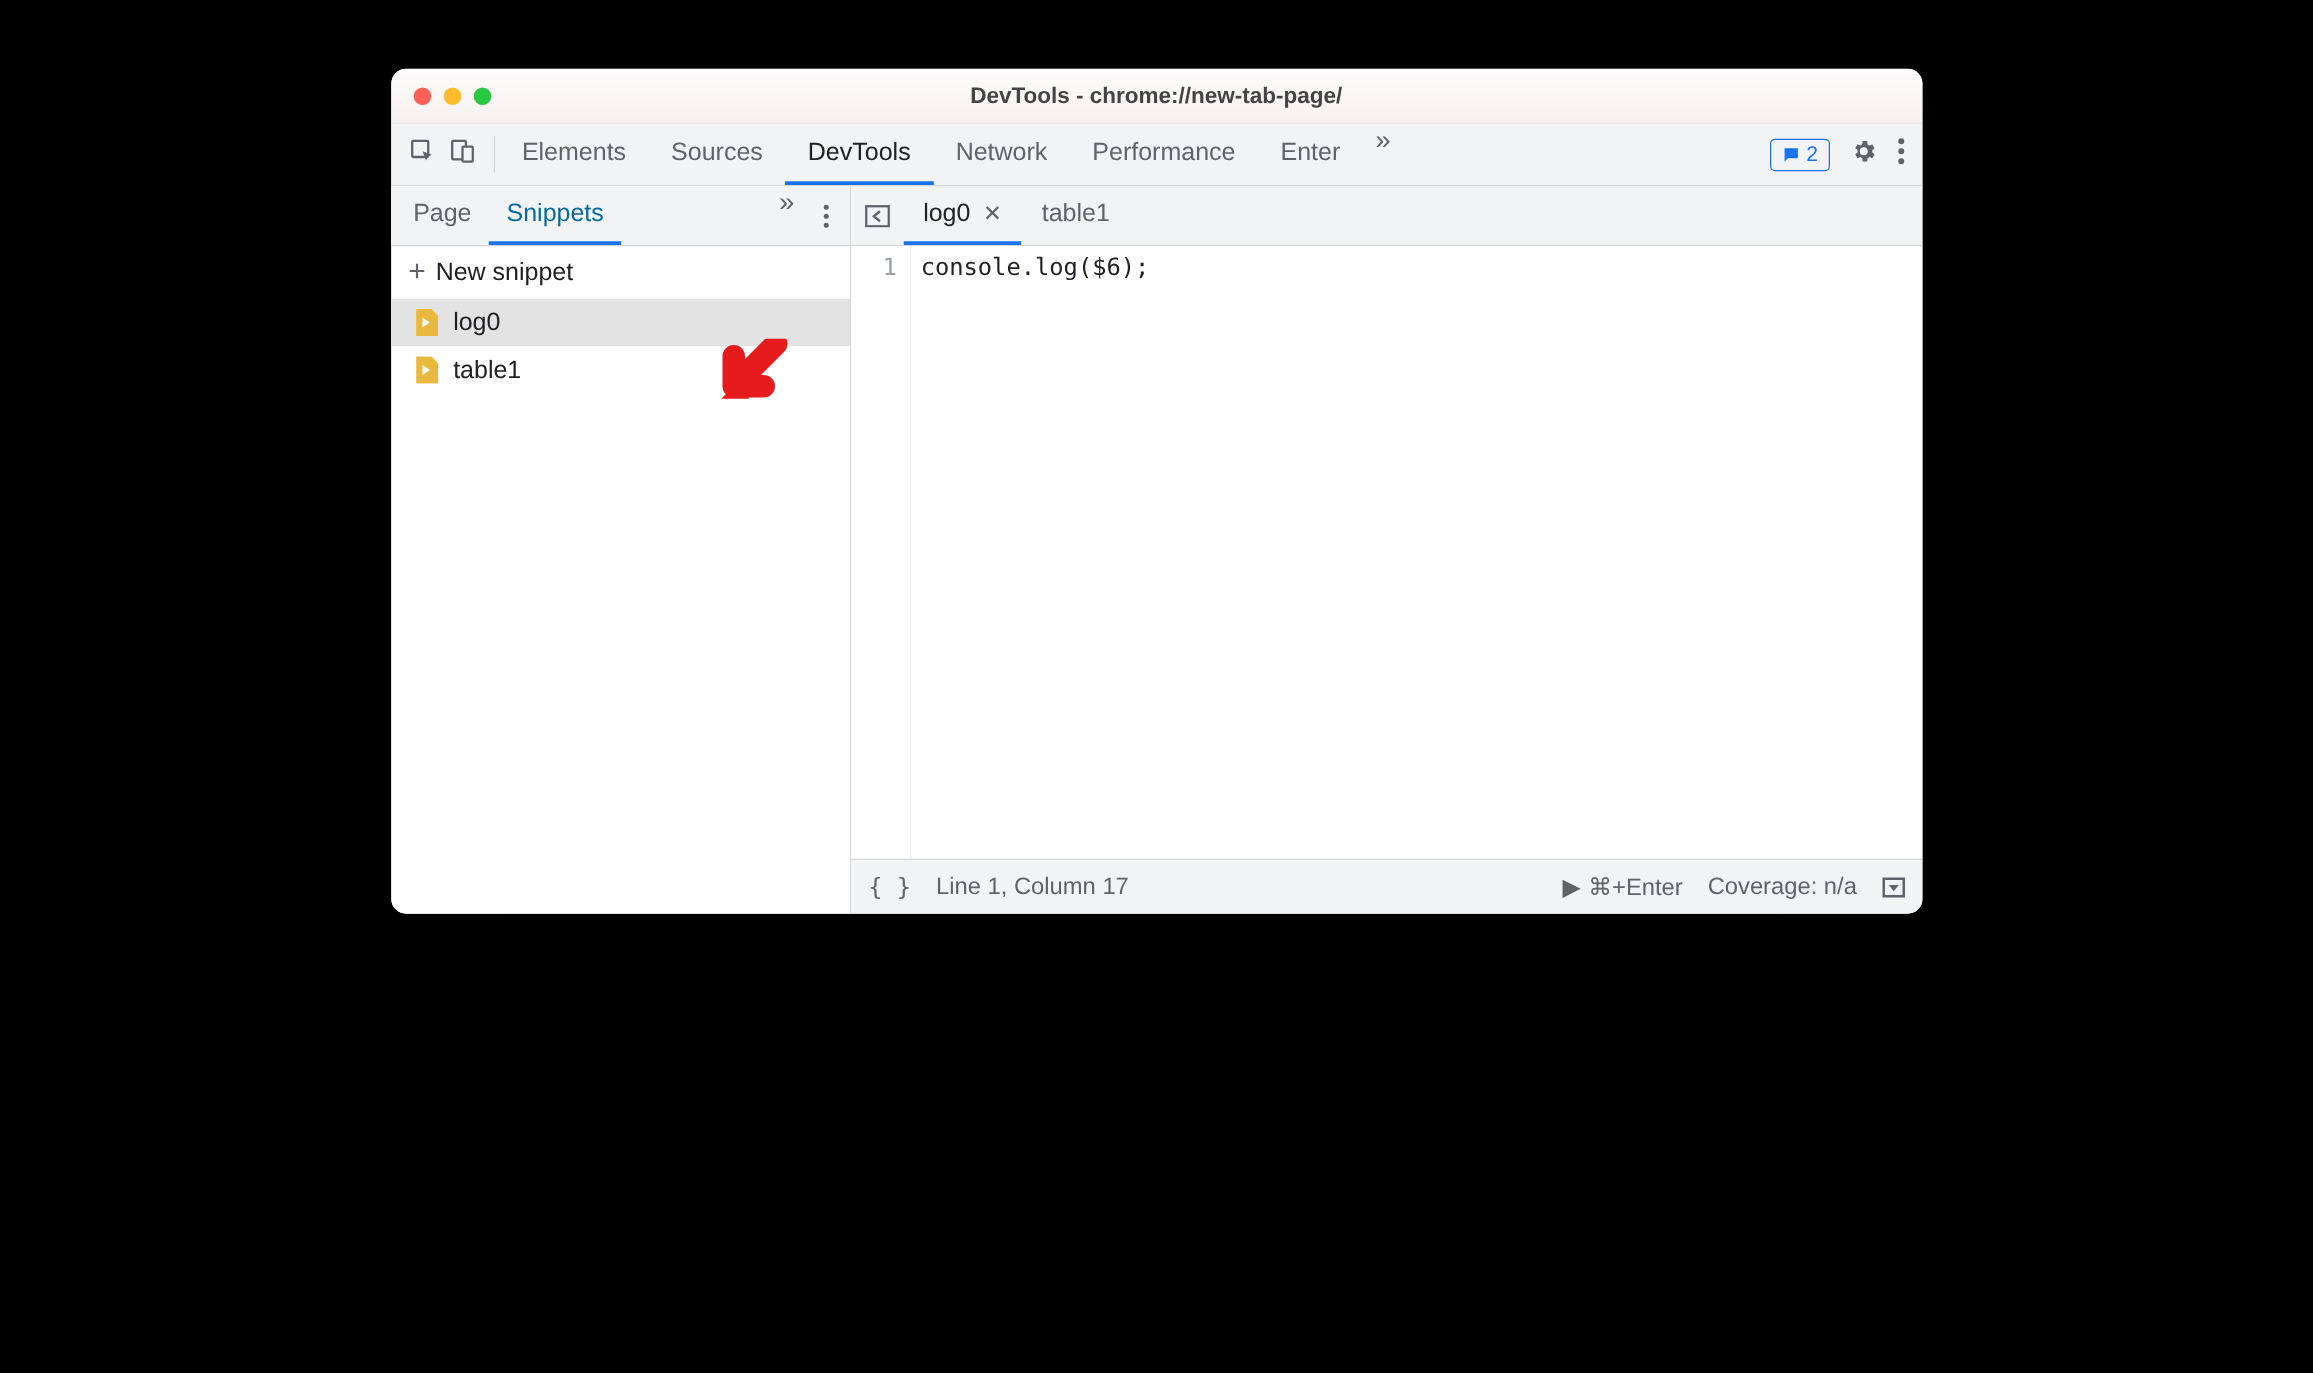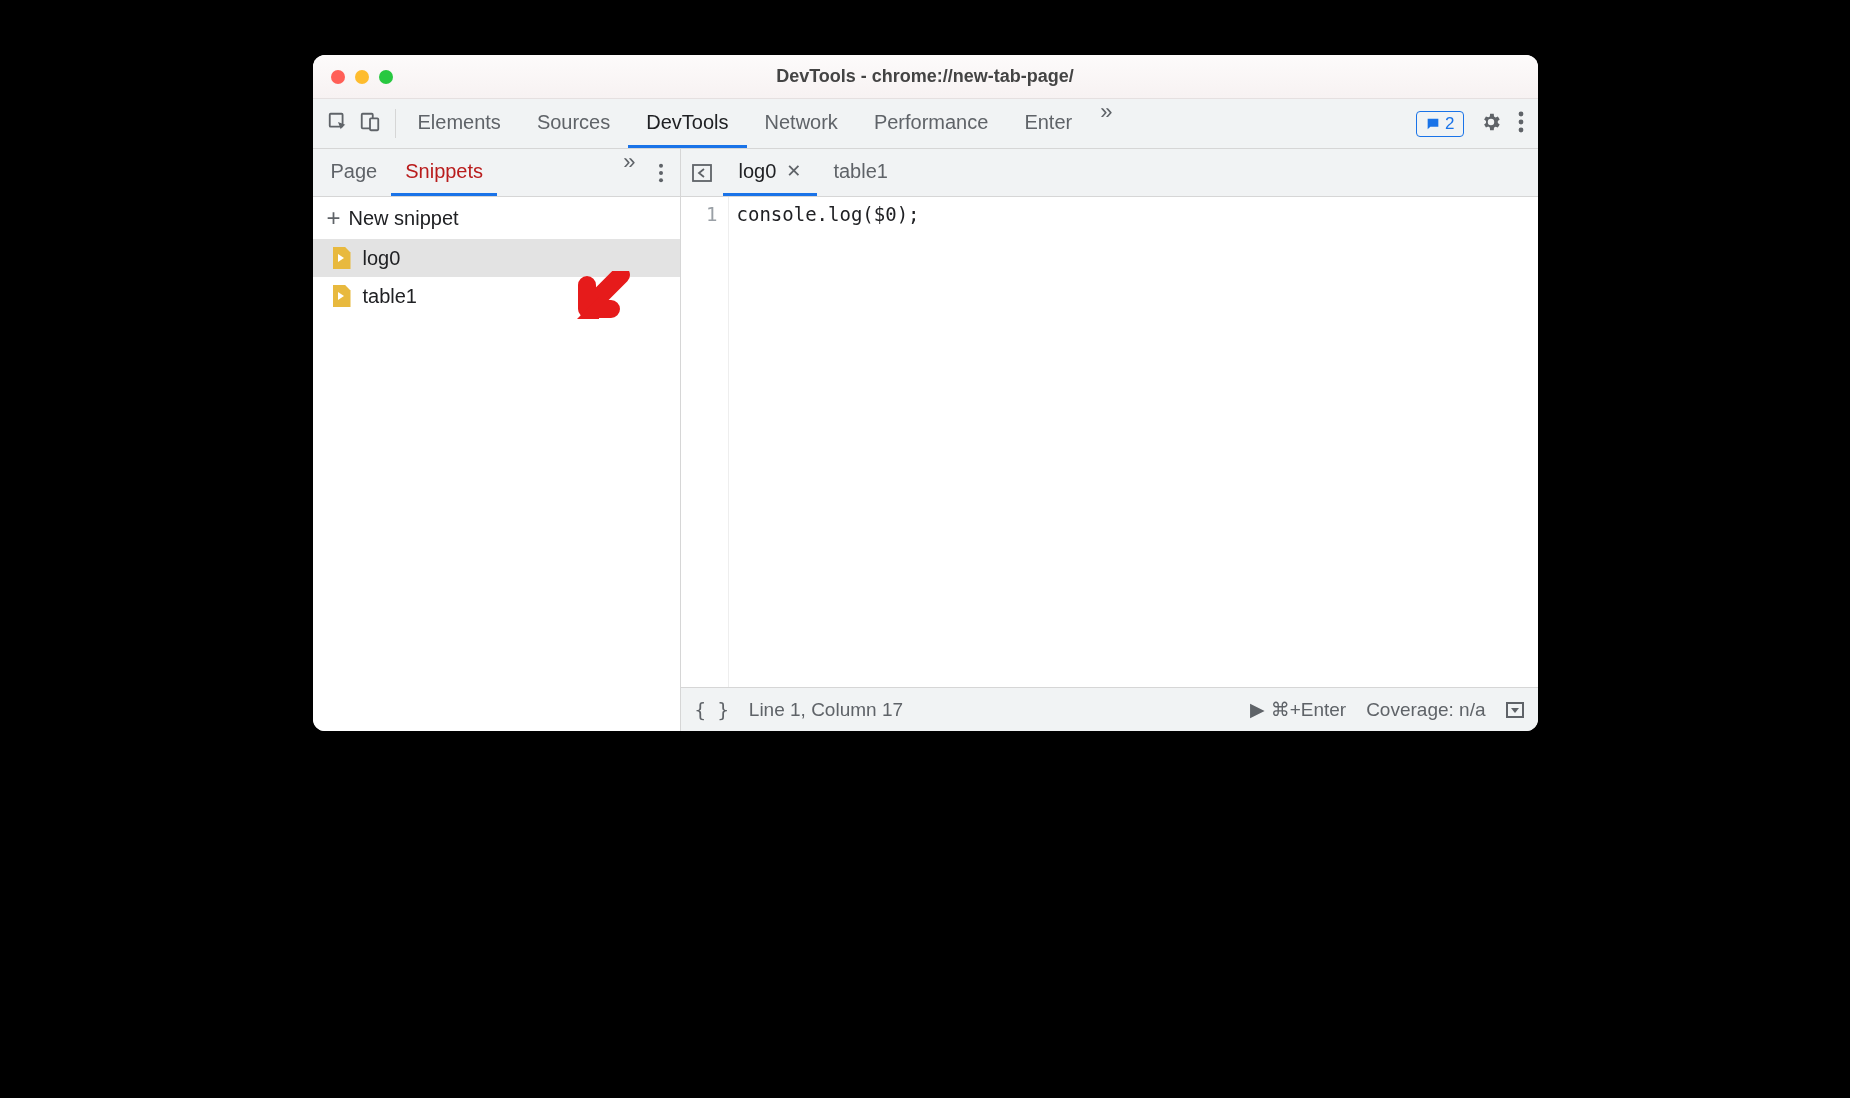--- a/index.html
+++ b/index.html
@@ -80,21 +80,21 @@
   }
   .lp-tabs {
     height: 48px; background: #f1f3f4; border-bottom: 1px solid #d6d6d6;
     display: flex; align-items: stretch; padding: 0 4px;
   }
   .lp-tab {
     padding: 0 14px; font-size: 20px; color: #5f6368;
     display: flex; align-items: center; cursor: pointer;
     border-bottom: 3px solid transparent;
   }
-  .lp-tab.active { color: #b91c1c; border-bottom-color: #1a73e8; }
+  .lp-tab.active { color: #0369a1; border-bottom-color: #1a73e8; }
   .lp-spacer { flex: 1; }
   .lp-kebab { display: flex; align-items: center; padding: 0 12px; color: #5f6368; cursor: pointer; }
   .new-snippet {
     height: 42px; display: flex; align-items: center; gap: 8px;
     padding: 0 14px; font-size: 20px; color: #202124; cursor: pointer;
   }
   .plus { font-size: 24px; color: #5f6368; }
   .snippet-list { flex: 1; overflow: auto; }
   .snippet {
     height: 38px; display: flex; align-items: center; gap: 12px;
@@ -262,21 +262,21 @@
             <span class="close">✕</span>
           </div>
           <div class="etab">
             <span>table1</span>
           </div>
         </div>
       <div class="editor">
         <div class="gutter" id="gutter">
             <div>1</div>
           </div>
-        <div class="code" id="code"><div>console.log($0);</div></div>
+        <div class="code" id="code"><div>console.log($6);</div></div>
       </div>
       <div class="statusbar">
         <span style="font-family:Menlo,monospace">{ }</span>
         <span>Line 1, Column 17</span>
         <div class="sb-spacer"></div>
         <div class="sb-item">
           <span class="play">▶</span>
           <span>⌘+Enter</span>
         </div>
         <span>Coverage: n/a</span>

